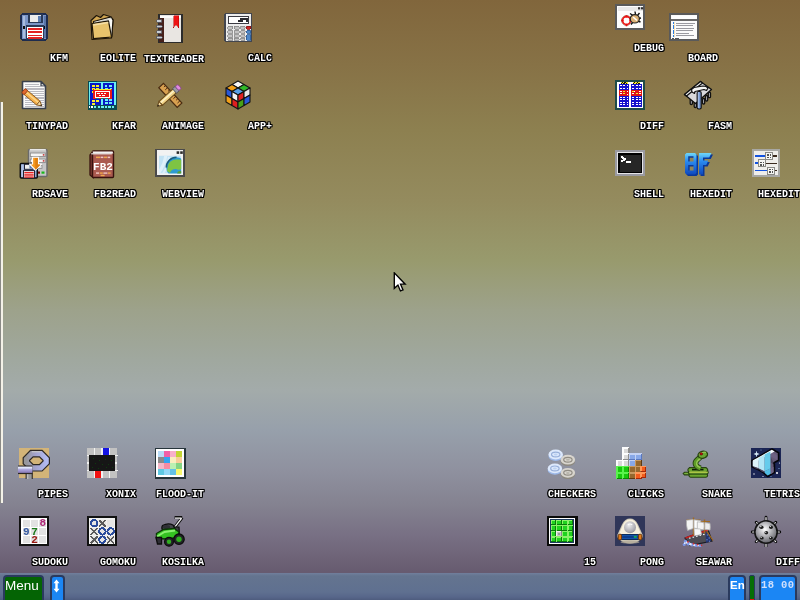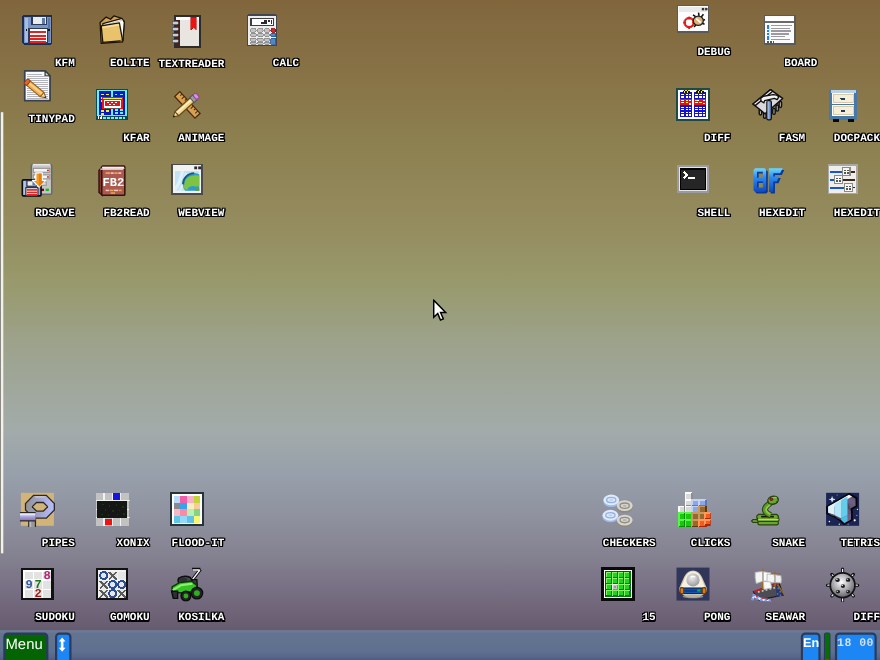--- a/index.html
+++ b/index.html
@@ -113,21 +113,21 @@
 <path d="M12.5 14.2 v2.4 M12.5 22.9 v2.4 M7.2 19.5 h2.4 M17.8 19.5 h-2.4"></path>
 </g>
 <g stroke="#111" stroke-width="1.4">
 <path d="M16 12.5 l3 2 M21 10.5 l0.5 3 M25.5 12 l-2 2.5 M27 17 l-3 0.5 M26.5 21 l-2.8 -1 M17 23.5 l2 -2.5"></path>
 </g>
 <ellipse cx="20.8" cy="17.8" rx="4.6" ry="4.2" fill="#dcb276" stroke="#222" stroke-width="1.2"></ellipse>
 <path d="M19 16 l4 3.5" stroke="#fff" stroke-width="1.6"></path>
 </svg>
       <div class="lb">DEBUG</div>
     </div>
-<div class="ic" style="left:675px;top:11px">
+<div class="ic" style="left:650px;top:11px">
       <svg viewBox="0 0 32 32" shape-rendering="crispEdges">
 <rect x="2" y="3" width="28" height="26" fill="#fbfbfb" stroke="#5a5a5a" stroke-width="1.6"></rect>
 <rect x="3.5" y="4.5" width="25" height="3.5" fill="#fff"></rect>
 <rect x="2.8" y="8.2" width="26.4" height="1.4" fill="#6a6a6a"></rect>
 <g fill="#2a7de0">
 <rect x="4.5" y="11.4" width="1.8" height="1.8"></rect>
           <rect x="4.5" y="13.9" width="1.8" height="1.8"></rect>
 <rect x="4.5" y="16.4" width="1.8" height="1.8"></rect>
           <rect x="4.5" y="18.9" width="1.8" height="1.8"></rect>
 <rect x="4.5" y="21.4" width="1.8" height="1.8"></rect>
@@ -145,21 +145,21 @@
           <rect x="8" y="24.2" width="17.5" height="1.2"></rect>
 </g>
 <g fill="#555">
           <rect x="4" y="26.6" width="2" height="1.6"></rect>
           <rect x="6.7" y="26.6" width="2" height="1.6"></rect>
           <rect x="9.4" y="26.6" width="1.6" height="1.6"></rect>
         </g>
 </svg>
       <div class="lb">BOARD</div>
     </div>
-<div class="ic" style="left:0px;top:62px">
+<div class="ic" style="left:0px;top:79px">
       <svg viewBox="0 0 32 32">
 <path d="M4.5 2.5 h18.5 l4.5 4.5 v22.5 h-23 z" fill="#fafafa" stroke="#39404d" stroke-width="1.6" stroke-linejoin="round"></path>
 <path d="M23 2.5 v4.5 h4.5 z" fill="#d9d9d9" stroke="#39404d" stroke-width="1.2" stroke-linejoin="round"></path>
 <g stroke="#b3b3ba" stroke-width="0.9" shape-rendering="crispEdges">
 <path d="M6.5 5.5 h14"></path>
           <path d="M6.5 7.3 h19"></path>
           <path d="M6.5 9.1 h19"></path>
           <path d="M6.5 10.9 h19"></path>
 <path d="M6.5 12.7 h19"></path>
           <path d="M6.5 14.5 h19"></path>
@@ -250,20 +250,39 @@
 <g transform="rotate(-42 16 16)">
 <rect x="3.5" y="13.4" width="19" height="5.2" rx="0.5" fill="#f2d488" stroke="#6a4a1a" stroke-width="1.1"></rect>
 <rect x="3.5" y="14.8" width="19" height="1.4" fill="#fdf2c8"></rect>
 <rect x="22" y="13" width="3.6" height="6" fill="#9a9aa2" stroke="#55555d" stroke-width="0.9"></rect>
 <rect x="25.4" y="13.2" width="3.6" height="5.6" rx="1.6" fill="#e28ae2" stroke="#8a4a8a" stroke-width="0.9"></rect>
 <path d="M3.5 13.4 l-4.2 2.6 l4.2 2.6 z" fill="#f3d9a2" stroke="#6a4a1a" stroke-width="1"></path>
 <path d="M0.6 14.9 l-1.8 1.1 l1.8 1.1 z" fill="#1a1a1a"></path>
 </g>
 </svg>
       <div class="lb">ANIMAGE</div>
+    </div>
+<div class="ic" style="left:204px;top:79px">
+      <svg viewBox="0 0 32 32">
+<g stroke="#151515" stroke-width="1.1" stroke-linejoin="round">
+<path d="M16 2 L22 5.5 L16 9 L10 5.5 Z" fill="#f8f8f8"></path>
+<path d="M10 5.5 L16 9 L10 12.5 L4 9 Z" fill="#f2a018"></path>
+<path d="M22 5.5 L28 9 L22 12.5 L16 9 Z" fill="#30b828"></path>
+<path d="M16 9 L22 12.5 L16 16 L10 12.5 Z" fill="#58a0e8"></path>
+<path d="M4 9 L10 12.5 L10 19.5 L4 16 Z" fill="#2858d8"></path>
+<path d="M10 12.5 L16 16 L16 23 L10 19.5 Z" fill="#f4f4f4"></path>
+<path d="M4 16 L10 19.5 L10 26.5 L4 23 Z" fill="#f2a018"></path>
+<path d="M10 19.5 L16 23 L16 30 L10 26.5 Z" fill="#e02020"></path>
+<path d="M16 16 L22 12.5 L22 19.5 L16 23 Z" fill="#e02020"></path>
+<path d="M22 12.5 L28 9 L28 16 L22 19.5 Z" fill="#e8e8ea"></path>
+<path d="M16 23 L22 19.5 L22 26.5 L16 30 Z" fill="#48a018"></path>
+<path d="M22 19.5 L28 16 L28 23 L22 26.5 Z" fill="#2858d8"></path>
+</g>
+</svg>
+      <div class="lb">APP+</div>
     </div>
 <div class="ic" style="left:596px;top:79px">
       <svg viewBox="0 0 32 32" shape-rendering="crispEdges">
 <rect x="1.8" y="2.2" width="28.4" height="27.6" fill="#fff" stroke="#1e4a46" stroke-width="2"></rect>
 <rect x="4.5" y="4.5" width="10.8" height="23" fill="#1313cc"></rect>
 <rect x="16.9" y="4.5" width="10.8" height="23" fill="#1313cc"></rect>
 <g fill="#f7ef2a">
           <rect x="6.5" y="2.8" width="7" height="2.6"></rect>
           <rect x="19" y="2.8" width="7" height="2.6"></rect>
         </g>
@@ -351,35 +370,20 @@
 <path d="M2.5 15.5 L18.5 2.5 L29.5 10.5 L13.5 24.5 Z" fill="#d9d9db"></path>
 <path d="M2.5 15.5 L18.5 2.5 L20.5 4 L4.5 17 Z" fill="#f2f2f2"></path>
 </g>
 <g stroke="#101010" stroke-width="1.2" stroke-linejoin="round">
 <path d="M9.5 10.5 L12 8.5 L21 7 L24 7.5 L26 9 L24.5 11.5 L22 10.5 L13 12.5 L12.5 14.5 L10 13 Z" fill="#f4f4f4"></path>
 <rect x="15.2" y="12.5" width="4" height="17.5" rx="1.4" fill="#7a9bd4"></rect>
 <path d="M16.3 13 v16" stroke="#a9c2e8" stroke-width="1" fill="none"></path>
 </g>
 </svg>
       <div class="lb">FASM</div>
-    </div>
-<div class="ic" style="left:732px;top:79px">
-      <svg viewBox="0 0 32 32" shape-rendering="crispEdges">
-<rect x="4" y="2.5" width="25" height="27.5" fill="#4779a8"></rect>
-<rect x="5" y="2.5" width="23" height="2.6" fill="#b6d2ea"></rect>
-<rect x="6.5" y="5.8" width="20" height="9.6" fill="#fff"></rect>
-<rect x="7.5" y="6.8" width="18" height="7.6" fill="#f7eed9" stroke="#c8b890" stroke-width="0.6"></rect>
-<rect x="14" y="9.8" width="4.6" height="2.2" rx="1" fill="#223c50"></rect>
-<rect x="6.5" y="16.8" width="20" height="9.6" fill="#fff"></rect>
-<rect x="7.5" y="17.8" width="18" height="7.6" fill="#f7eed9" stroke="#c8b890" stroke-width="0.6"></rect>
-<rect x="14" y="20.8" width="4.6" height="2.2" rx="1" fill="#223c50"></rect>
-<rect x="7" y="29.5" width="5.5" height="2.5" fill="#060606"></rect>
-<rect x="20.5" y="29.5" width="5.5" height="2.5" fill="#060606"></rect>
-</svg>
-      <div class="lb">DOCPACK</div>
     </div>
 <div class="ic" style="left:0px;top:147px">
       <svg viewBox="0 0 32 32">
 <rect x="10.5" y="2.5" width="18.5" height="27" rx="1" fill="#c6c6c6" stroke="#6a6a6a" stroke-width="1.4"></rect>
 <rect x="11.8" y="2" width="16" height="1.6" fill="#e8e8e8"></rect>
 <rect x="12.3" y="6" width="15" height="3.6" fill="#f4f4f4" stroke="#8a8a8a" stroke-width="0.9"></rect>
 <rect x="24.8" y="7.2" width="1.6" height="1.4" fill="#c02020"></rect>
 <rect x="12.3" y="12" width="15" height="3.6" fill="#f4f4f4" stroke="#8a8a8a" stroke-width="0.9"></rect>
 <rect x="24.8" y="13.2" width="1.6" height="1.4" fill="#c02020"></rect>
 <rect x="18" y="18.4" width="6" height="3" fill="#e0e0e0" stroke="#8a8a8a" stroke-width="0.8"></rect>

